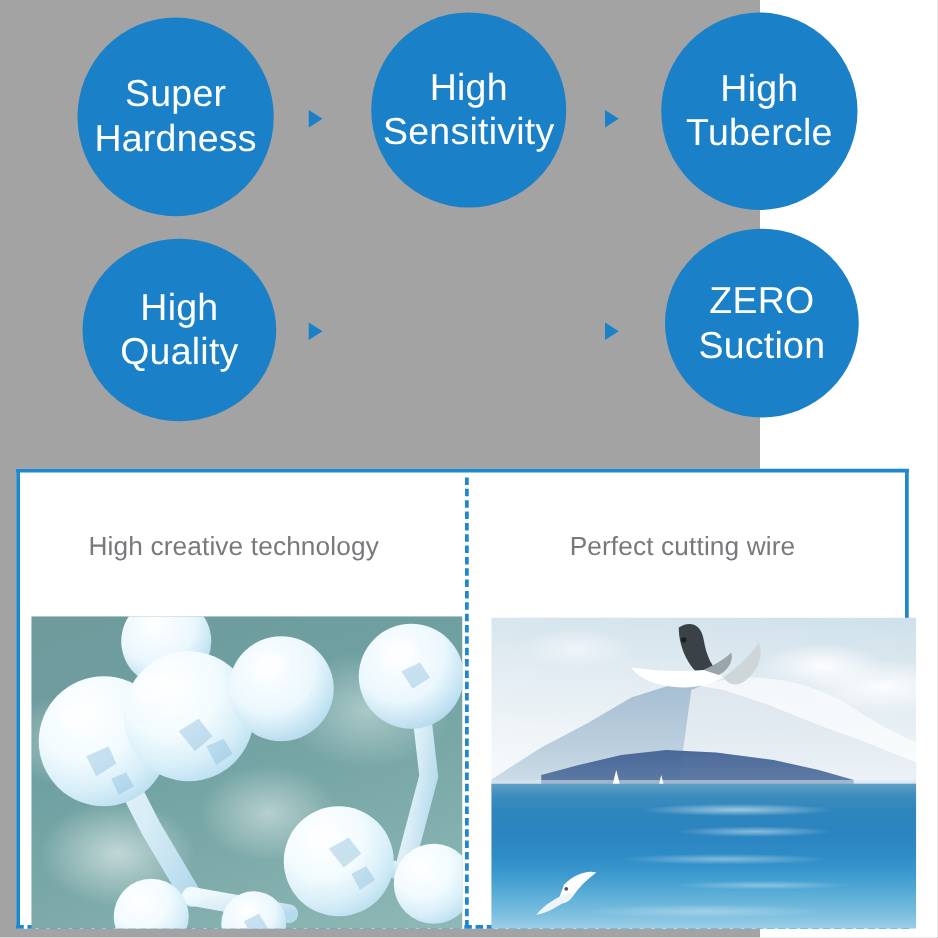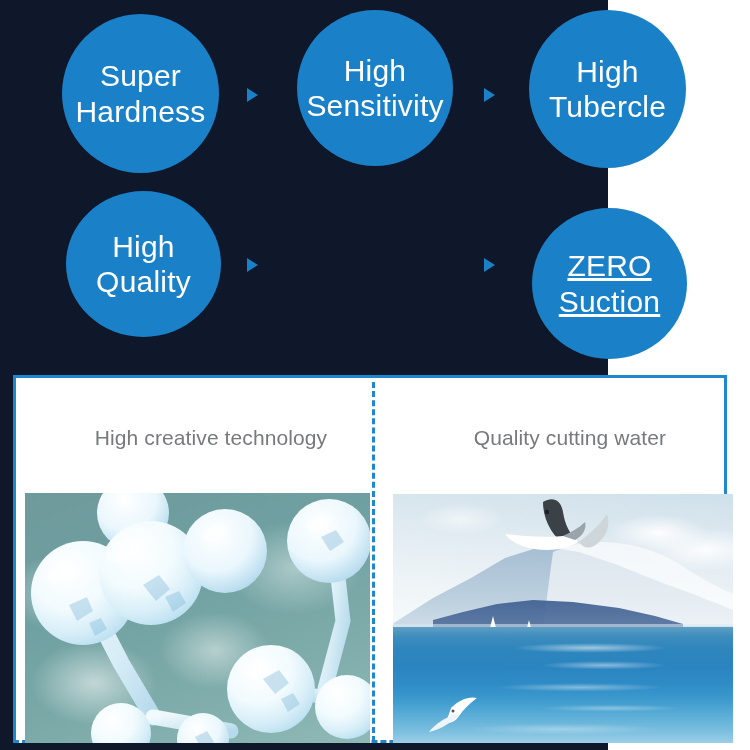--- a/index.html
+++ b/index.html
@@ -3,21 +3,21 @@
 <meta charset="utf-8">
 <style>
   * { box-sizing: border-box; margin: 0; padding: 0; }
   html, body {
     width: 750px;
     height: 750px;
     background: #ffffff;
     font-family: "Liberation Sans", sans-serif;
     overflow: hidden;
   }
-  .page { position: relative; width: 608px; height: 750px; background: #0f172a; }
+  .page { position: relative; width: 608px; height: 750px; background: #a3a3a3; }
 
   
   .flow { position: absolute; left: 0; top: 0; width: 750px; height: 360px; }
 
   .bubble {
     position: absolute;
     border-radius: 50%;
     background: #1A80C8;
     display: flex;
     align-items: center;
@@ -31,21 +31,21 @@
   }
   .bubble span { display: block; white-space: pre-line; }
 
   
   .b-r1c1 { left: 62px;  top: 14px;  width: 157px; height: 159px; }
   .b-r1c2 { left: 297px; top: 10px;  width: 156px; height: 156px; }
   .b-r1c3 { left: 529px; top: 10px;  width: 157px; height: 158px; }
   
   .b-r2c1 { left: 66px;  top: 191px; width: 155px; height: 146px; }
   .b-r2c2 { left: 297px; top: 189px; width: 155px; height: 147px; }
-  .b-r2c3 { left: 532px; top: 208px; width: 155px; height: 151px; text-decoration: underline; }
+  .b-r2c3 { left: 532px; top: 183px; width: 155px; height: 151px; }
 
   .arrow {
     position: absolute;
     width: 0; height: 0;
     border-left: 11px solid #1A80C8;
     border-top: 7px solid transparent;
     border-bottom: 7px solid transparent;
   }
   .a-r1a { left: 247px; top: 88px; }
   .a-r1b { left: 484px; top: 88px; }
@@ -67,21 +67,21 @@
   }
   .vdivider {
     position: absolute;
     left: 356px;
     top: 4px;
     width: 0;
     height: 360px;
     border-left: 3px dashed #1E87CE;
   }
 
-  .cell { position: absolute; top: 0; height: 100%; padding-left: 24px; }
+  .cell { position: absolute; top: 0; height: 100%; }
   .cell-left  { left: 0px;   width: 356px; }
   .cell-right { left: 359px; width: 352px; }
 
   .cell-title {
     position: absolute;
     top: 48px;
     width: 100%;
     text-align: center;
     font-size: 21px;
     color: #77797c;
@@ -238,21 +238,21 @@
             <ellipse cx="36" cy="80" rx="14" ry="9" transform="rotate(-25 36 80)"></ellipse>
             <ellipse cx="190" cy="40" rx="13" ry="8" transform="rotate(-25 190 40)"></ellipse>
             <ellipse cx="294" cy="30" rx="13" ry="8" transform="rotate(-25 294 30)"></ellipse>
             <ellipse cx="234" cy="176" rx="13" ry="8" transform="rotate(-25 234 176)"></ellipse>
           </g>
         </svg>
       </div>
     </div>
 
     <div class="cell cell-right">
-      <div class="cell-title">Quality cutting water</div>
+      <div class="cell-title">Perfect cutting wire</div>
 
       <div class="photo photo-right">
         <div class="sea-sky"></div>
         <div class="sea-clouds"></div>
 
         <svg class="sea-svg" viewBox="0 0 340 249" preserveAspectRatio="none">
           <defs>
             <linearGradient id="mtn" x1="0" y1="0" x2="0" y2="1">
               <stop offset="0%" stop-color="#9fb9cf"></stop>
               <stop offset="60%" stop-color="#b6cbdb"></stop>

